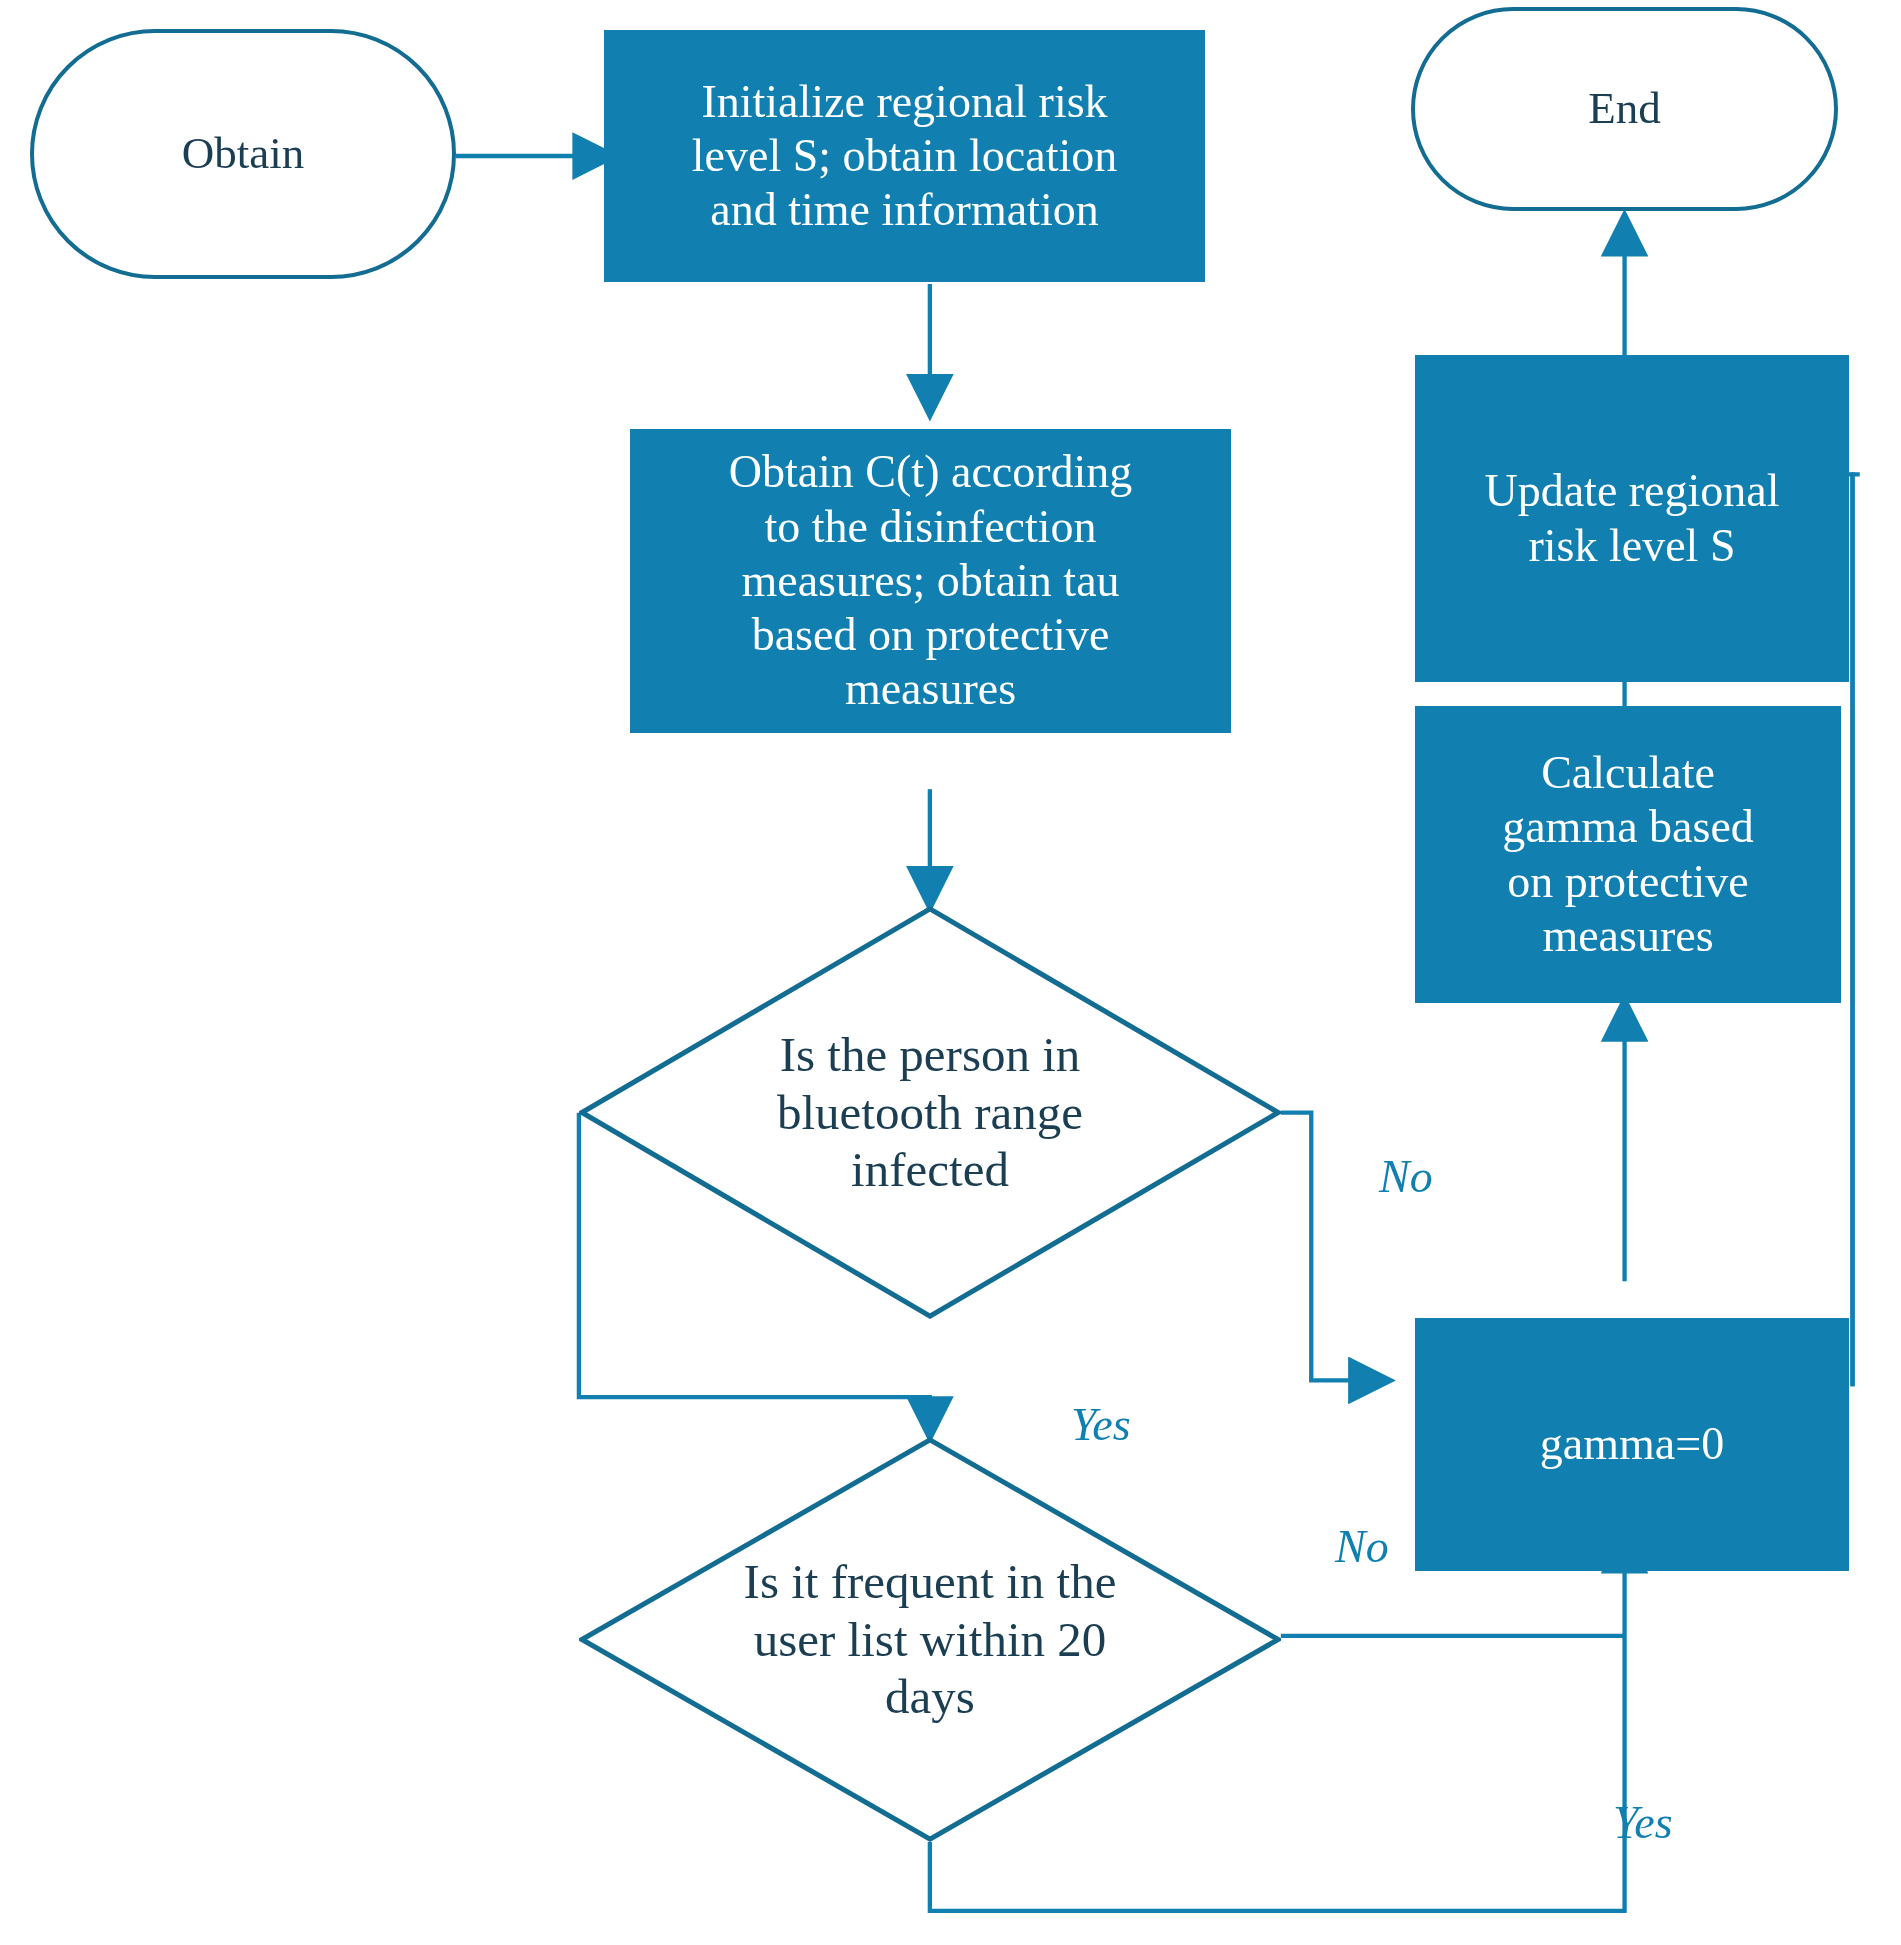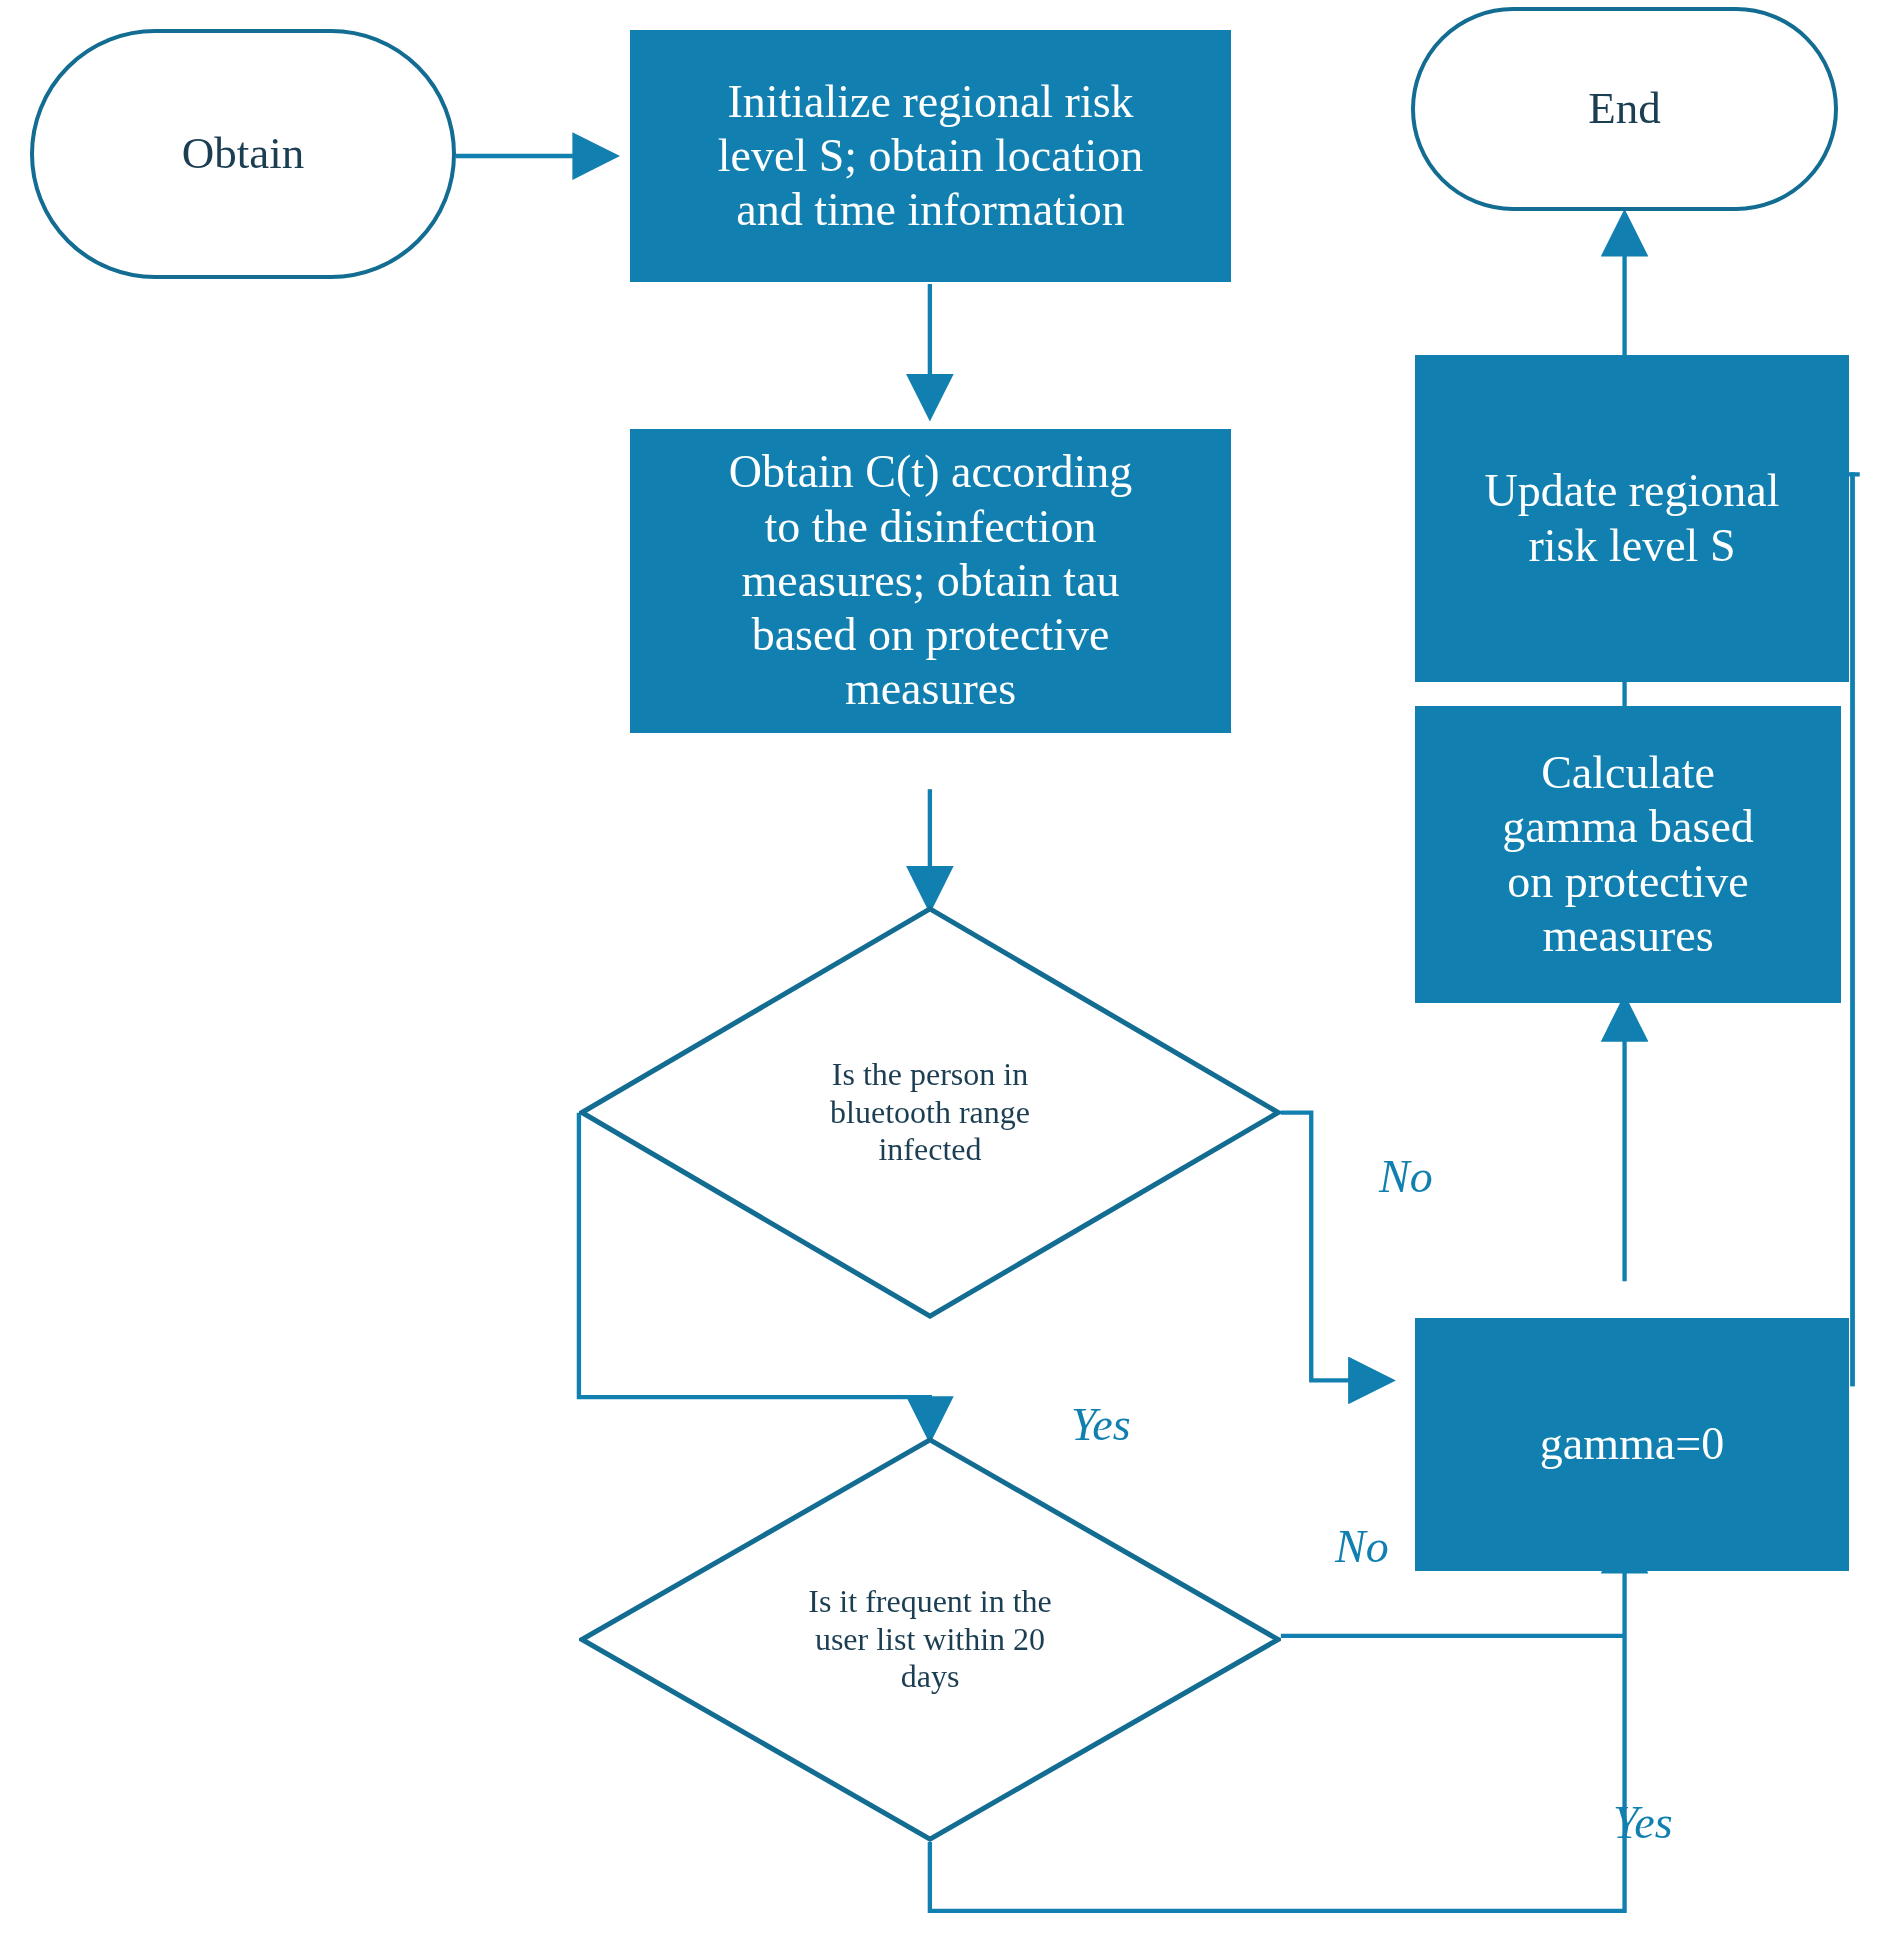--- a/index.html
+++ b/index.html
@@ -57,21 +57,21 @@
   }
   .decision svg.dia {
     position: absolute;
     left: 0; top: 0;
     width: 100%; height: 100%;
   }
   .decision .node-text {
     position: relative;
     z-index: 2;
     color: #1C3E53;
-    font-size: 32px;
+    font-size: 49px;
     padding: 0 43px;
   }
   .edge-label {
     position: absolute;
     color: #1180B0;
     font-size: 46px;
     line-height: 1;
     white-space: nowrap;
     font-style: italic;
   }
@@ -109,21 +109,21 @@
     <path d="M 2560,1915 L 2560,655 L 2570,655 L 2570,655 L 2560,655 L 2560,655" fill="none" stroke="#1180B0" stroke-width="6"></path>
     <path d="M 2560,1915 L 2560,655 L 2480,655" fill="none" stroke="#1180B0" stroke-width="6" marker-end="url(#arrow)"></path>
 
     <path d="M 2245,490 L 2245,300" fill="none" stroke="#1180B0" stroke-width="6" marker-end="url(#arrow)"></path>
   </svg>
 
   <div class="node terminator" style="left:30px; top:29px; width:426px; height:250px;">
     <div class="node-text">Obtain</div>
   </div>
 
-  <div class="node process" style="left:630px; top:30px; width:601px; height:252px;">
+  <div class="node process" style="left:604px; top:30px; width:601px; height:252px;">
     <div class="node-text">Initialize regional risk
 level S; obtain location
 and time information</div>
   </div>
 
   <div class="node process" style="left:630px; top:429px; width:601px; height:304px;">
     <div class="node-text">Obtain C(t)  according
 to the disinfection
 measures; obtain tau
 based on protective

